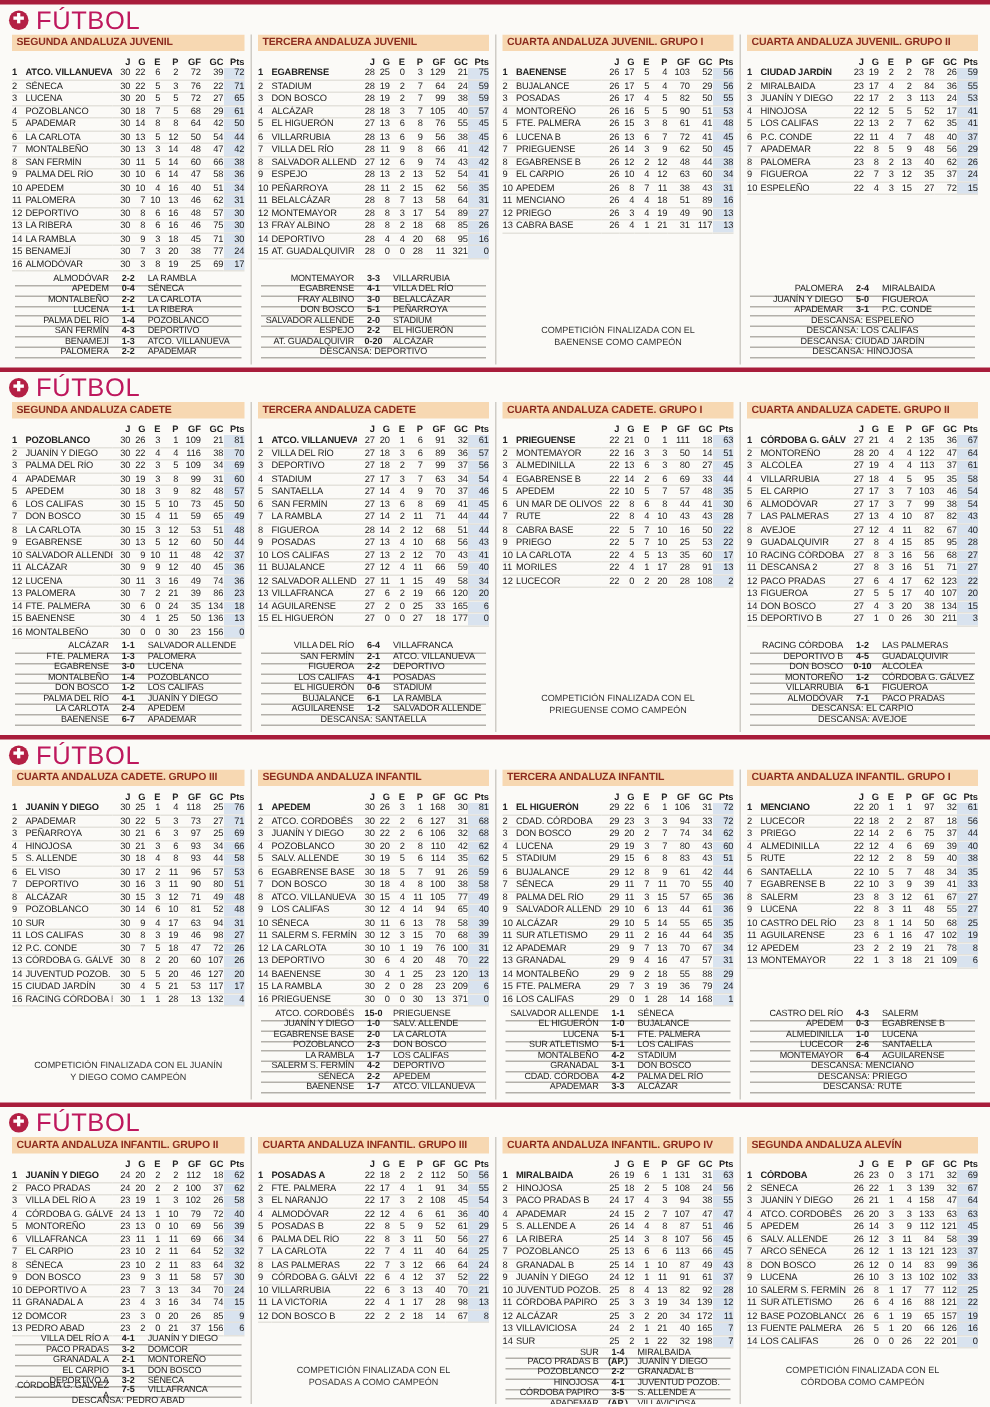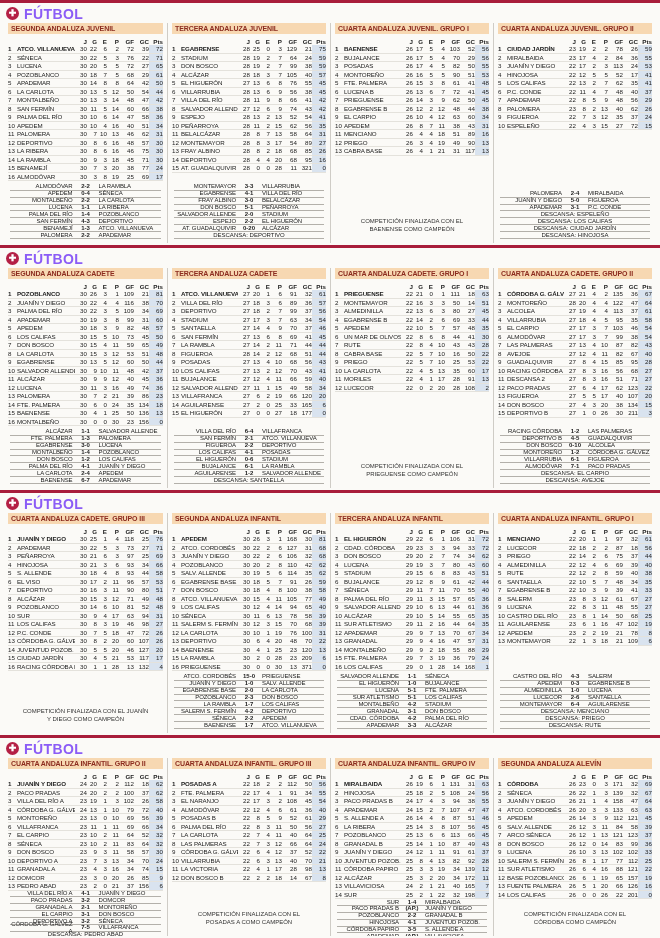--- a/index.html
+++ b/index.html
@@ -3,21 +3,21 @@
 <meta charset="utf-8">
 <style>
   *{box-sizing:border-box;margin:0;padding:0}
   body{width:660px;background:#eceae6;font-family:"Liberation Sans",sans-serif;color:#222}
   #page{width:660px;background:#fbfaf7;border-bottom:3px solid #a81d3b}
   .band{border-top:3px solid #a81d3b;padding:1px 4px 2px;display:flex;flex-direction:column;overflow:hidden}
   .band-0{height:245px}.band-1{height:245px}.band-2{height:245px}.band-3{height:203px}
   .band-header{display:flex;align-items:center;gap:5px;height:19px;padding:1px 2px;flex:0 0 auto}
   .logo{width:13px;height:13px;border-radius:50%;background:#b42045;display:flex;align-items:center;justify-content:center;flex:0 0 13px}
   .logo-cross{color:#fff;font-size:9px;line-height:1;font-weight:bold;transform:translateY(-0.5px)}
-  .futbol-label{font-size:14px;font-weight:bold;letter-spacing:.4px;color:#8b5cf6}
+  .futbol-label{font-size:17px;font-weight:normal;letter-spacing:.4px;color:#be185d}
   .cols{display:flex;flex:1;min-height:0}
   .col{flex:1 1 25%;min-width:0;display:flex;flex-direction:column;padding:0 4px;overflow:hidden}
   .col + .col{border-left:1px solid #cfccc6}
   .league-title{background:#f7d8b2;color:#8c2c1f;font-weight:bold;font-size:7px;line-height:11px;height:11px;padding:0 3px;letter-spacing:-0.1px;white-space:nowrap;overflow:hidden;flex:0 0 auto}
   table.standings{width:100%;border-collapse:collapse;table-layout:fixed;margin-top:2px;flex:0 0 auto}
   .standings th,.standings td{padding:0;font-size:6.2px;line-height:7.5px;height:7.5px;white-space:nowrap;overflow:hidden}
   .standings thead th{font-weight:bold;height:9px;vertical-align:bottom}
   .rank{width:9px;text-align:left}
   .team{text-align:left;letter-spacing:-0.1px}
   .num{text-align:right}

